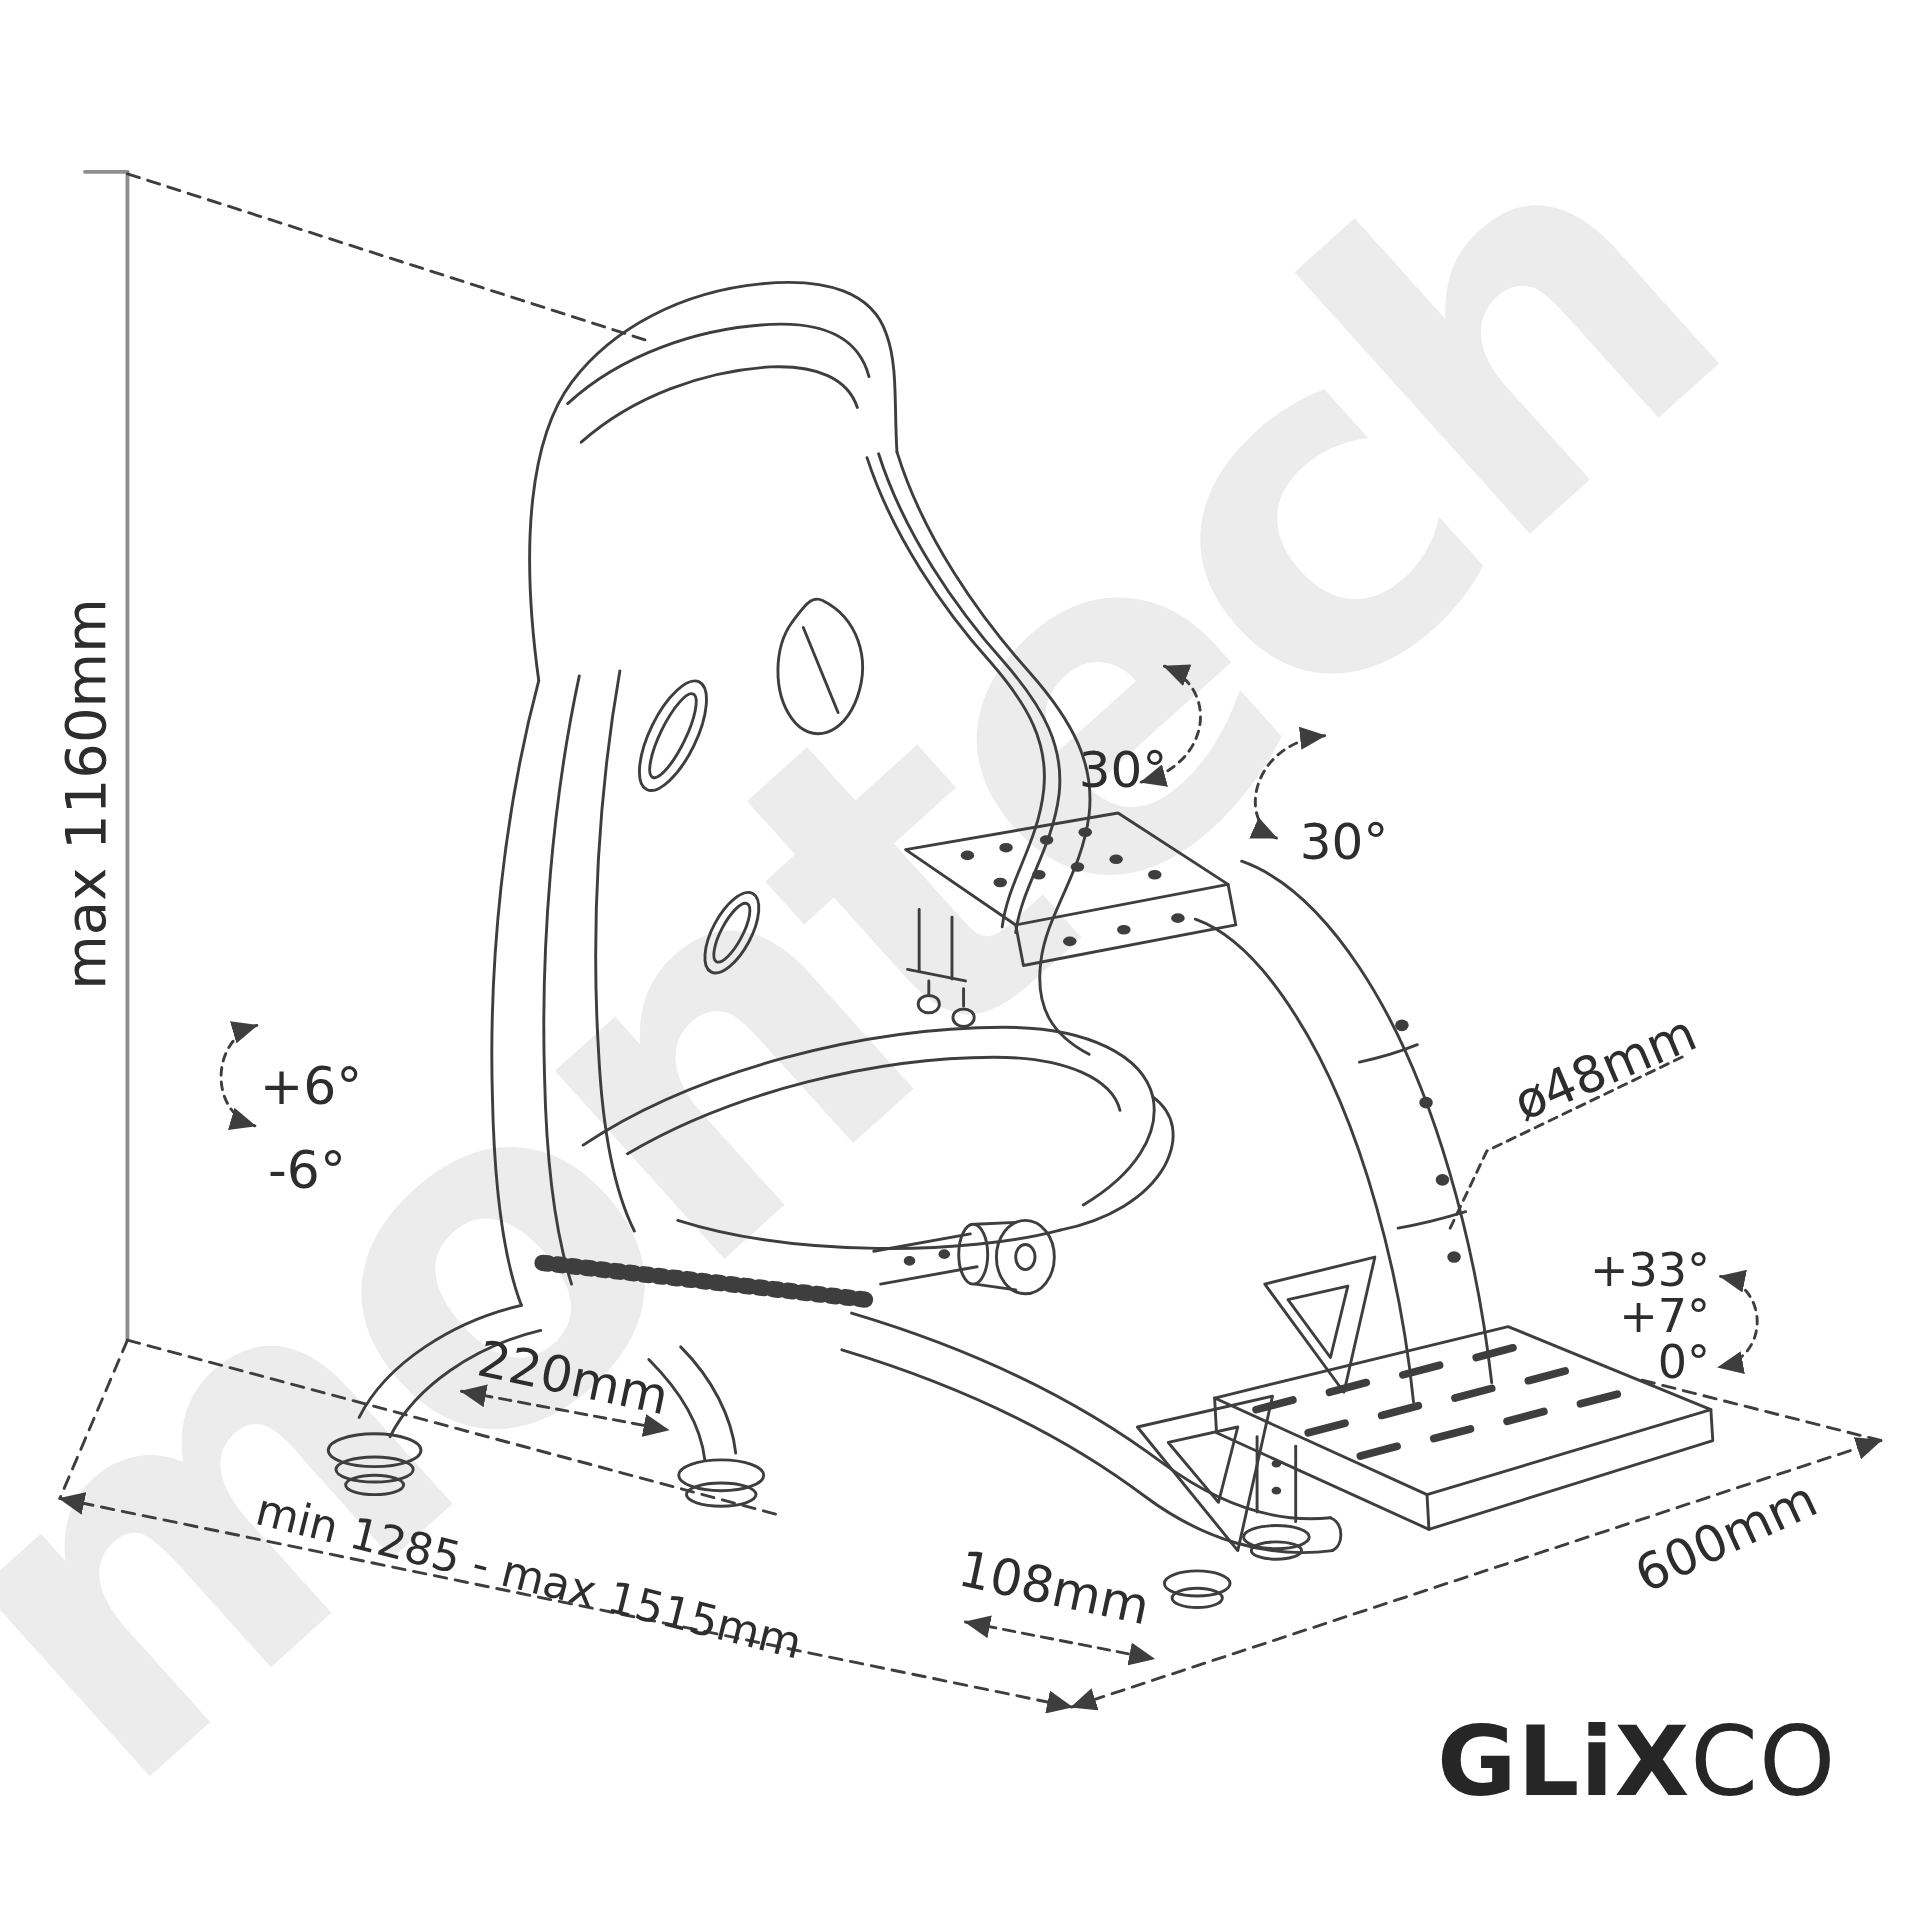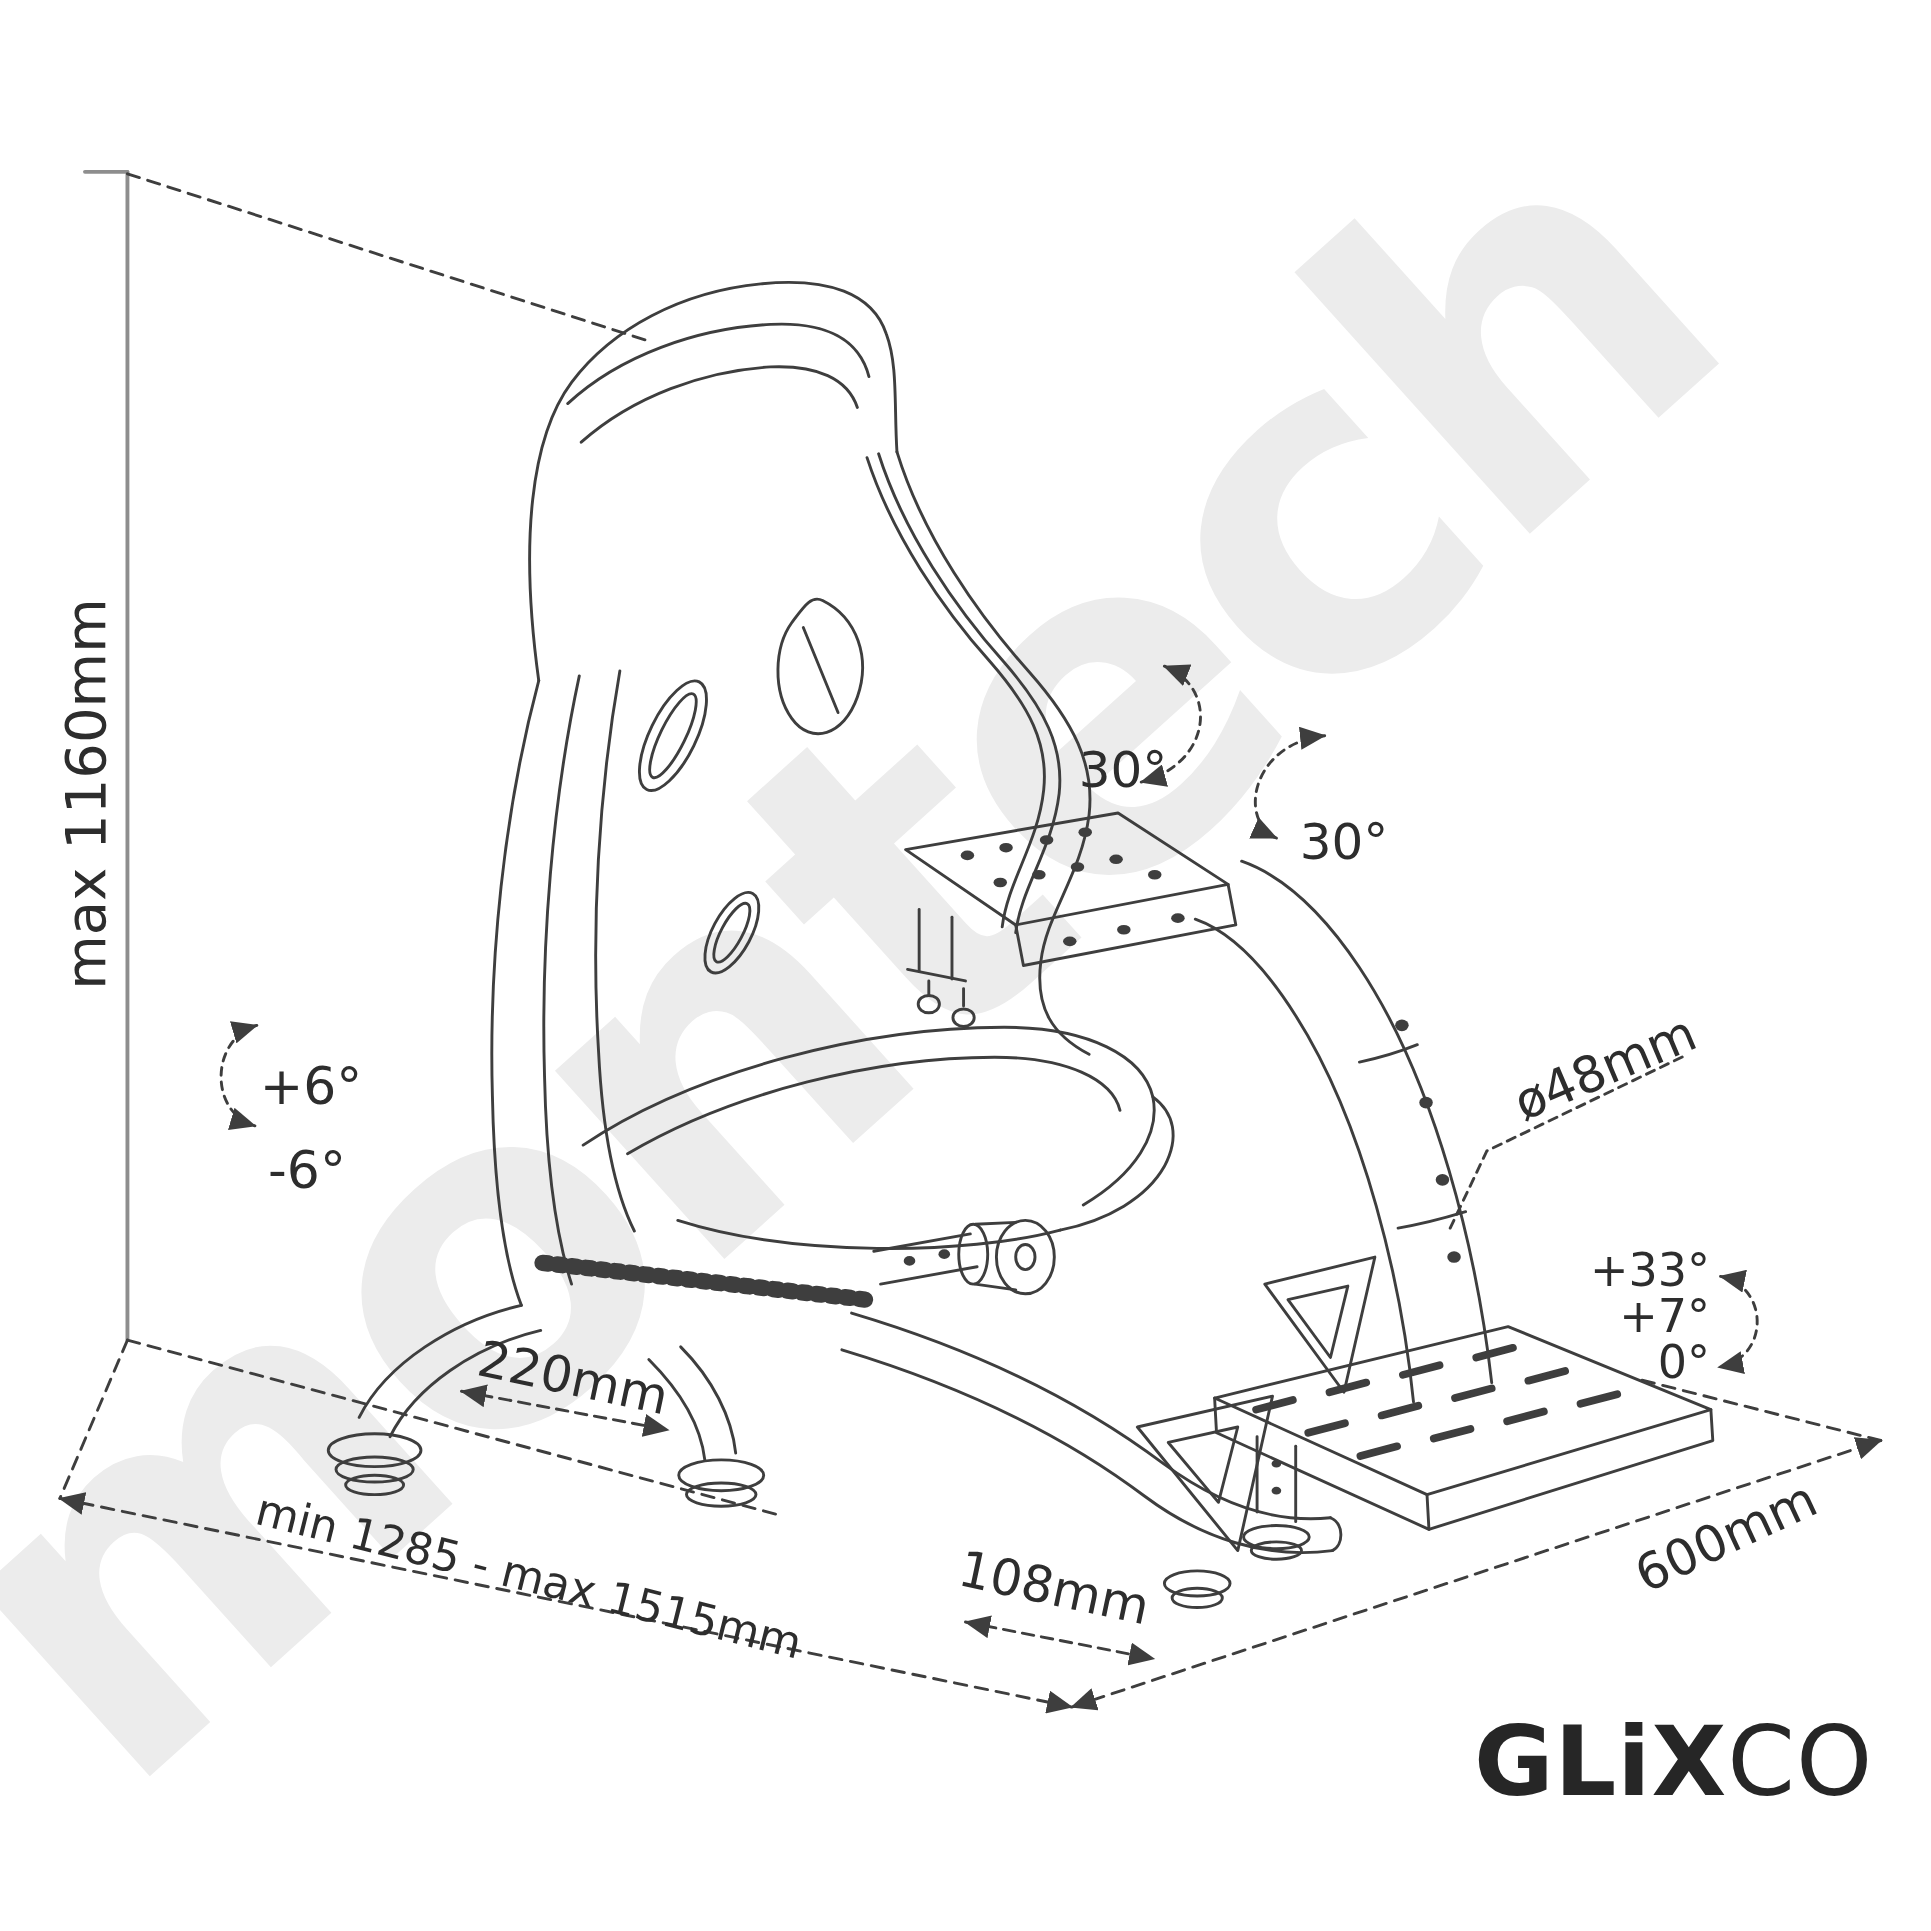--- a/index.html
+++ b/index.html
@@ -46,21 +46,21 @@
   .lbl-108{left:1054px;top:1588px;transform:translate(-50%,-50%) rotate(12deg);}
   .lbl-600{left:1726px;top:1537px;transform:translate(-50%,-50%) rotate(-25deg);}
   .pedal-angles{
     position:absolute;left:1498px;top:1247px;width:212px;
     text-align:right;z-index:2;color:#2d2d2d;
     font-size:46px;line-height:46px;font-weight:500;
   }
   
   .logo{
     position:absolute;left:1437px;top:1705px;z-index:2;
-    font-size:97px;color:#262626;letter-spacing:0.01em;white-space:nowrap;margin-left:37px;
+    font-size:97px;color:#262626;letter-spacing:0.01em;white-space:nowrap;
   }
   .logo .b{font-weight:800;}
   .logo .t{font-weight:normal;}
 </style>
 </head>
 <body>
 
 <div id="canvas">
 
   <div class="watermark">montech</div>

